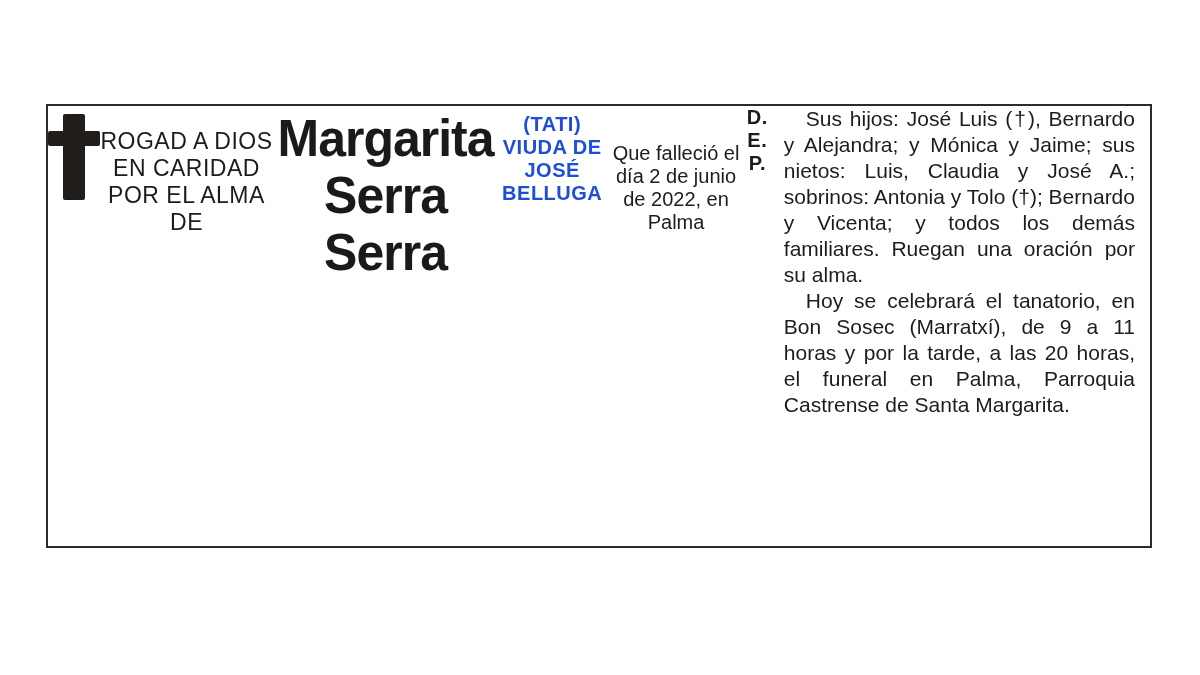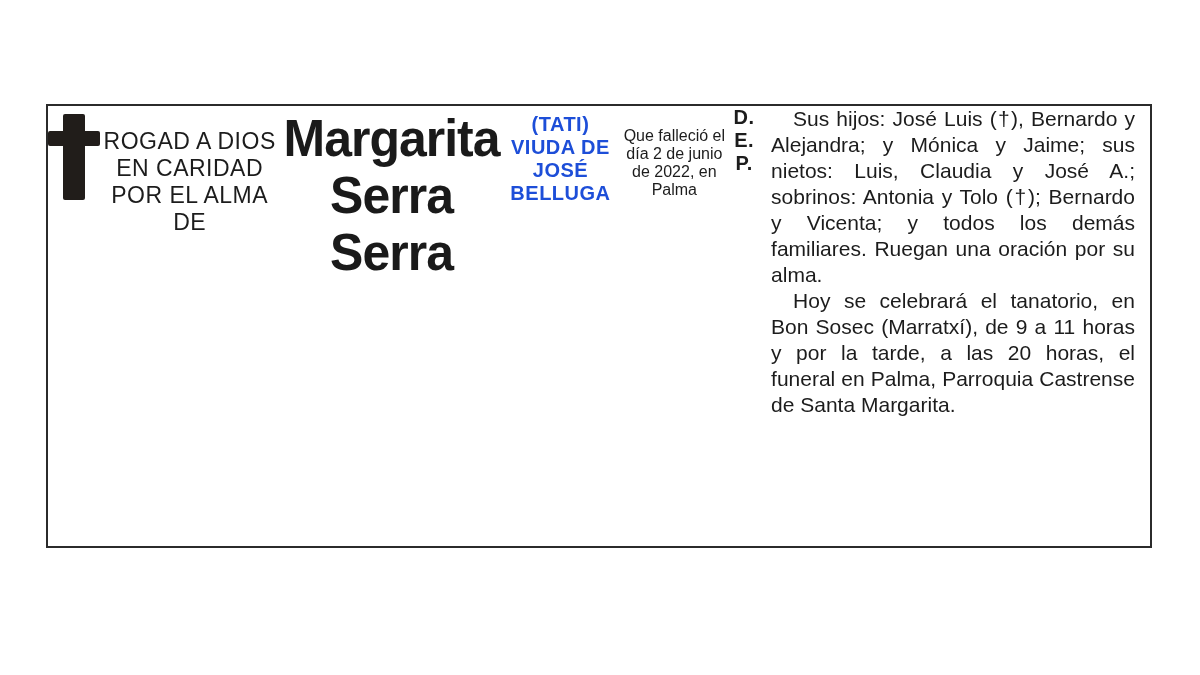--- a/index.html
+++ b/index.html
@@ -70,22 +70,22 @@
   }
   .subtitle-line {
     margin-top: 7px;
     font-size: 20px;
     font-weight: 700;
     color: #1d4ed8;
     letter-spacing: 0.5px;
     text-align: center;
   }
   .death-line {
-    margin-top: 21px;
-    font-size: 16px;
+    margin-top: 36px;
+    font-size: 20px;
     font-weight: 400;
     color: #1c1c1c;
     text-align: center;
   }
   .dep-line {
     font-size: 20px;
     font-weight: 700;
     color: #1c1c1c;
     letter-spacing: 0.5px;
     text-align: center;

